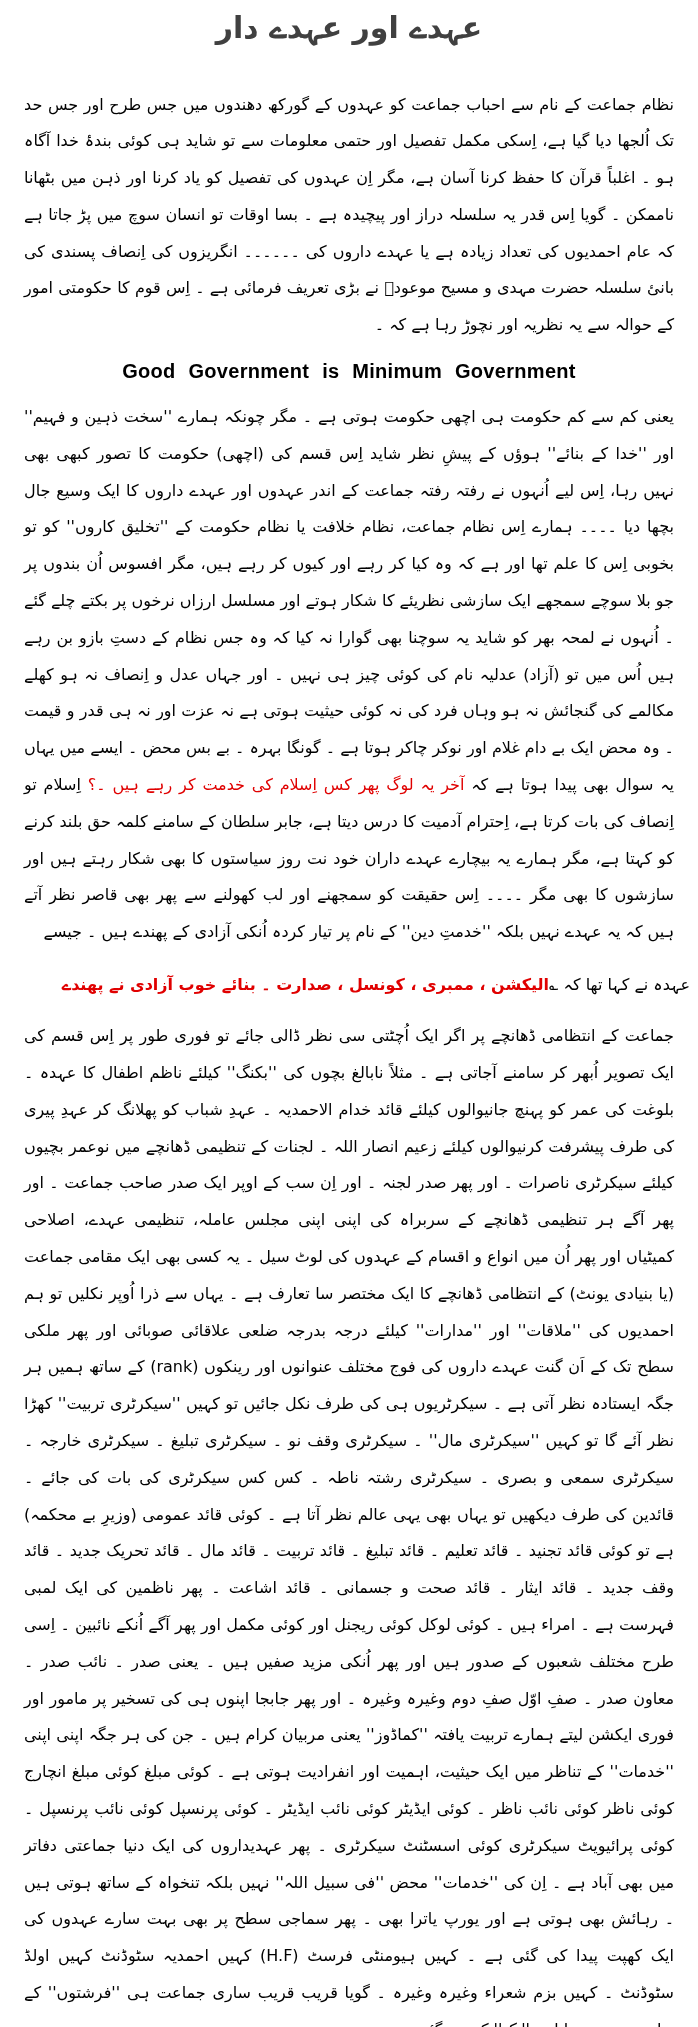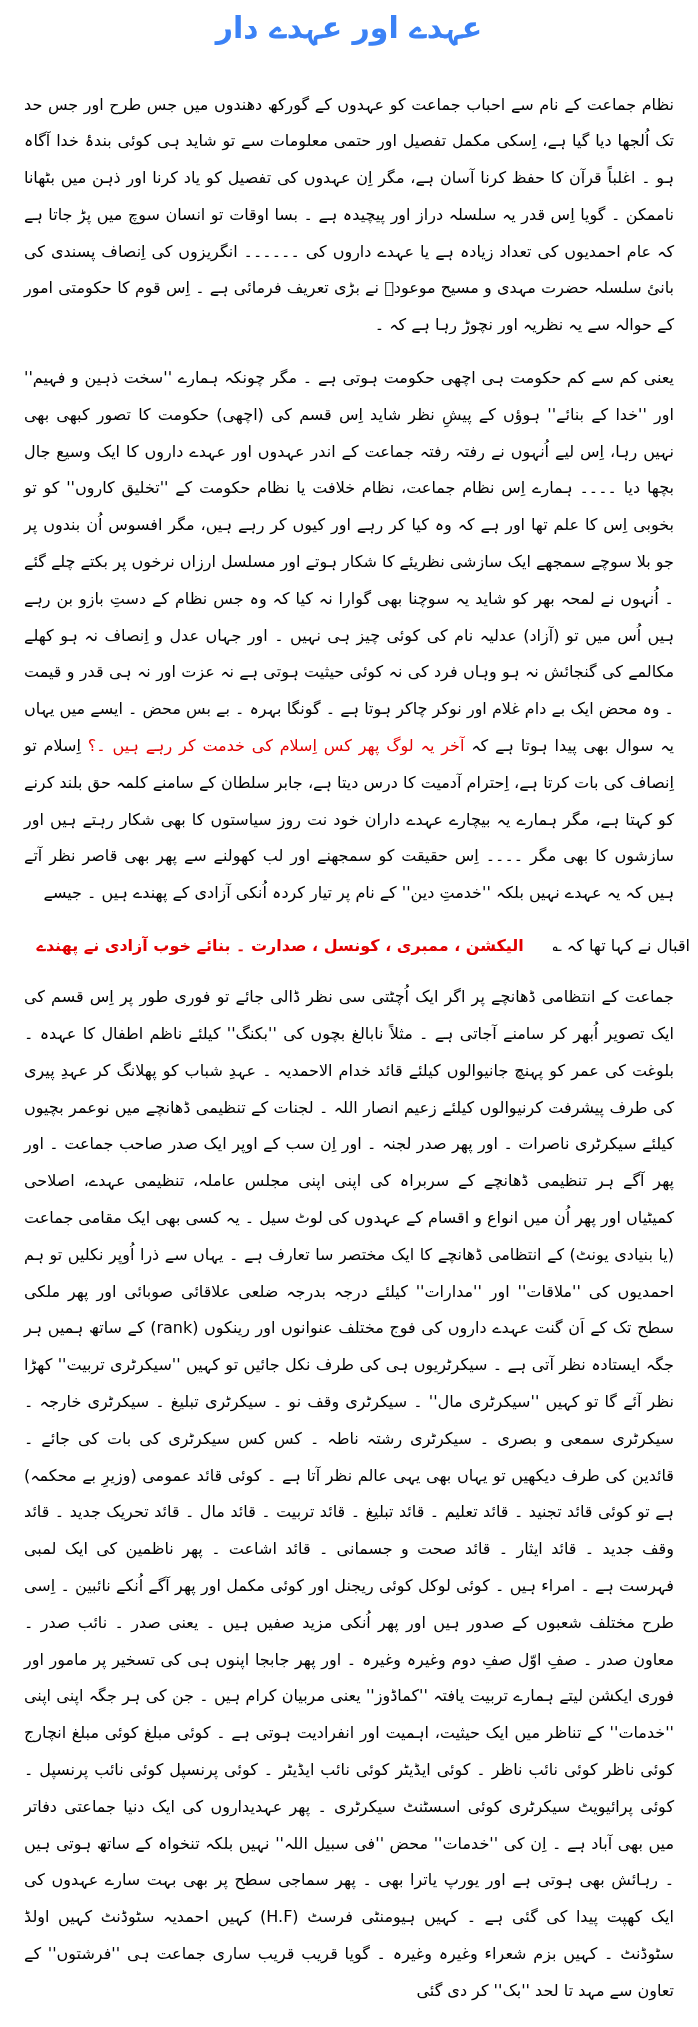--- a/index.html
+++ b/index.html
@@ -12,21 +12,21 @@
     min-height: 2027px;
     box-sizing: border-box;
     margin: 0 auto;
     padding: 6px 8px 24px 8px;
     background: #ffffff;
     color: #000000;
     direction: rtl;
     font-family: "DejaVu Sans", sans-serif;
   }
   .title {
-    color: #3b82f6;
+    color: #404040;
     text-align: center;
     font-size: 30px;
     font-weight: bold;
     line-height: 1.35;
     margin: 2px 0 38px 0;
   }
   .para {
     font-size: 16px;
     line-height: 2.3;
     text-align: justify;
@@ -46,47 +46,47 @@
   .verse-row {
     display: flex;
     align-items: baseline;
     font-size: 16px;
     line-height: 2.2;
     margin: 4px 0 8px 0;
   }
   .verse-row .verse-intro { white-space: nowrap; }
   .verse-row .verse-text {
     flex: 1;
-    text-align: center;
     font-weight: bold;
   }
   .center-line {
     text-align: center;
     font-size: 16px;
     line-height: 2.3;
     margin: 0;
   }
   .center-line .red { font-weight: bold; }
 </style>
 </head>
 <body>
 
 <div class="doc">
 
   <h1 class="title">عہدے اور عہدے دار</h1>
 
   <p class="para">نظام جماعت کے نام سے احباب جماعت کو عہدوں کے گورکھ دھندوں میں جس طرح اور جس حد تک اُلجھا دیا گیا ہے، اِسکی مکمل تفصیل اور حتمی معلومات سے تو شاید ہی کوئی بندۂ خدا آگاہ ہو ۔ اغلباً قرآن کا حفظ کرنا آسان ہے، مگر اِن عہدوں کی تفصیل کو یاد کرنا اور ذہن میں بٹھانا ناممکن ۔ گویا اِس قدر یہ سلسلہ دراز اور پیچیدہ ہے ۔ بسا اوقات تو انسان سوچ میں پڑ جاتا ہے کہ عام احمدیوں کی تعداد زیادہ ہے یا عہدے داروں کی ۔۔۔۔۔۔ انگریزوں کی اِنصاف پسندی کی بانئ سلسلہ حضرت مہدی و مسیح موعودؑ نے بڑی تعریف فرمائی ہے ۔ اِس قوم کا حکومتی امور کے حوالہ سے یہ نظریہ اور نچوڑ رہا ہے کہ ۔</p>
 
+  <h2 class="eng-heading">Good Government is Minimum Government</h2>
 
   <p class="para">
     <span>یعنی کم سے کم حکومت ہی اچھی حکومت ہوتی ہے ۔ مگر چونکہ ہمارے ''سخت ذہین و فہیم'' اور ''خدا کے بنائے'' ہوؤں کے پیشِ نظر شاید اِس قسم کی (اچھی) حکومت کا تصور کبھی بھی نہیں رہا، اِس لیے اُنہوں نے رفتہ رفتہ جماعت کے اندر عہدوں اور عہدے داروں کا ایک وسیع جال بچھا دیا ۔۔۔۔ ہمارے اِس نظام جماعت، نظام خلافت یا نظام حکومت کے ''تخلیق کاروں'' کو تو بخوبی اِس کا علم تھا اور ہے کہ وہ کیا کر رہے اور کیوں کر رہے ہیں، مگر افسوس اُن بندوں پر جو بلا سوچے سمجھے ایک سازشی نظریئے کا شکار ہوتے اور مسلسل ارزاں نرخوں پر بکتے چلے گئے ۔ اُنہوں نے لمحہ بھر کو شاید یہ سوچنا بھی گوارا نہ کیا کہ وہ جس نظام کے دستِ بازو بن رہے ہیں اُس میں تو (آزاد) عدلیہ نام کی کوئی چیز ہی نہیں ۔ اور جہاں عدل و اِنصاف نہ ہو کھلے مکالمے کی گنجائش نہ ہو وہاں فرد کی نہ کوئی حیثیت ہوتی ہے نہ عزت اور نہ ہی قدر و قیمت ۔ وہ محض ایک بے دام غلام اور نوکر چاکر ہوتا ہے ۔ گونگا بہرہ ۔ بے بس محض ۔ ایسے میں یہاں یہ سوال بھی پیدا ہوتا ہے کہ </span><span class="red">آخر یہ لوگ پھر کس اِسلام کی خدمت کر رہے ہیں ۔؟</span><span> اِسلام تو اِنصاف کی بات کرتا ہے، اِحترام آدمیت کا درس دیتا ہے، جابر سلطان کے سامنے کلمہ حق بلند کرنے کو کہتا ہے، مگر ہمارے یہ بیچارے عہدے داران خود نت روز سیاستوں کا بھی شکار رہتے ہیں اور سازشوں کا بھی مگر ۔۔۔۔ اِس حقیقت کو سمجھنے اور لب کھولنے سے پھر بھی قاصر نظر آتے ہیں کہ یہ عہدے نہیں بلکہ ''خدمتِ دین'' کے نام پر تیار کردہ اُنکی آزادی کے پھندے ہیں ۔ جیسے</span>
   </p>
 
   <div class="verse-row">
-    <span class="verse-intro">اقبال نے کہا تھا کہ ؎</span>
+    <span class="verse-intro">عہدہ نے کہا تھا کہ ؎</span>
     <span class="verse-text red">الیکشن ، ممبری ، کونسل ، صدارت ۔ بنائے خوب آزادی نے پھندے</span>
   </div>
 
   <p class="para">
     <span>جماعت کے انتظامی ڈھانچے پر اگر ایک اُچٹتی سی نظر ڈالی جائے تو فوری طور پر اِس قسم کی ایک تصویر اُبھر کر سامنے آجاتی ہے ۔ مثلاً نابالغ بچوں کی ''بکنگ'' کیلئے ناظم اطفال کا عہدہ ۔ بلوغت کی عمر کو پہنچ جانیوالوں کیلئے قائد خدام الاحمدیہ ۔ عہدِ شباب کو پھلانگ کر عہدِ پیری کی طرف پیشرفت کرنیوالوں کیلئے زعیم انصار اللہ ۔ لجنات کے تنظیمی ڈھانچے میں نوعمر بچیوں کیلئے سیکرٹری ناصرات ۔ اور پھر صدر لجنہ ۔ اور اِن سب کے اوپر ایک صدر صاحب جماعت ۔ اور پھر آگے ہر تنظیمی ڈھانچے کے سربراہ کی اپنی اپنی مجلس عاملہ، تنظیمی عہدے، اصلاحی کمیٹیاں اور پھر اُن میں انواع و اقسام کے عہدوں کی لوٹ سیل ۔ یہ کسی بھی ایک مقامی جماعت (یا بنیادی یونٹ) کے انتظامی ڈھانچے کا ایک مختصر سا تعارف ہے ۔ یہاں سے ذرا اُوپر نکلیں تو ہم احمدیوں کی ''ملاقات'' اور ''مدارات'' کیلئے درجہ بدرجہ ضلعی علاقائی صوبائی اور پھر ملکی سطح تک کے اَن گنت عہدے داروں کی فوج مختلف عنوانوں اور رینکوں (rank) کے ساتھ ہمیں ہر جگہ ایستادہ نظر آتی ہے ۔ سیکرٹریوں ہی کی طرف نکل جائیں تو کہیں ''سیکرٹری تربیت'' کھڑا نظر آئے گا تو کہیں ''سیکرٹری مال'' ۔ سیکرٹری وقف نو ۔ سیکرٹری تبلیغ ۔ سیکرٹری خارجہ ۔ سیکرٹری سمعی و بصری ۔ سیکرٹری رشتہ ناطہ ۔ کس کس سیکرٹری کی بات کی جائے ۔ قائدین کی طرف دیکھیں تو یہاں بھی یہی عالم نظر آتا ہے ۔ کوئی قائد عمومی (وزیرِ بے محکمہ) ہے تو کوئی قائد تجنید ۔ قائد تعلیم ۔ قائد تبلیغ ۔ قائد تربیت ۔ قائد مال ۔ قائد تحریک جدید ۔ قائد وقف جدید ۔ قائد ایثار ۔ قائد صحت و جسمانی ۔ قائد اشاعت ۔ پھر ناظمین کی ایک لمبی فہرست ہے ۔ امراء ہیں ۔ کوئی لوکل کوئی ریجنل اور کوئی مکمل اور پھر آگے اُنکے نائبین ۔ اِسی طرح مختلف شعبوں کے صدور ہیں اور پھر اُنکی مزید صفیں ہیں ۔ یعنی صدر ۔ نائب صدر ۔ معاون صدر ۔ صفِ اوّل صفِ دوم وغیرہ وغیرہ ۔ اور پھر جابجا اپنوں ہی کی تسخیر پر مامور اور فوری ایکشن لیتے ہمارے تربیت یافتہ ''کماڈوز'' یعنی مربیان کرام ہیں ۔ جن کی ہر جگہ اپنی اپنی ''خدمات'' کے تناظر میں ایک حیثیت، اہمیت اور انفرادیت ہوتی ہے ۔ کوئی مبلغ کوئی مبلغ انچارج کوئی ناظر کوئی نائب ناظر ۔ کوئی ایڈیٹر کوئی نائب ایڈیٹر ۔ کوئی پرنسپل کوئی نائب پرنسپل ۔ کوئی پرائیویٹ سیکرٹری کوئی اسسٹنٹ سیکرٹری ۔ پھر عہدیداروں کی ایک دنیا جماعتی دفاتر میں بھی آباد ہے ۔ اِن کی ''خدمات'' محض ''فی سبیل اللہ'' نہیں بلکہ تنخواہ کے ساتھ ہوتی ہیں ۔ رہائش بھی ہوتی ہے اور یورپ یاترا بھی ۔ پھر سماجی سطح پر بھی بہت سارے عہدوں کی ایک کھپت پیدا کی گئی ہے ۔ کہیں ہیومنٹی فرسٹ (H.F) کہیں احمدیہ سٹوڈنٹ کہیں اولڈ سٹوڈنٹ ۔ کہیں بزم شعراء وغیرہ وغیرہ ۔ گویا قریب قریب ساری جماعت ہی ''فرشتوں'' کے تعاون سے مہد تا لحد ''بک'' کر دی گئی</span>
   </p>
 
   <p class="center-line">
     <span>ہے ۔ </span><span class="red">اور جو جہاں بیٹھا ہے وہ کرتا فہم میں اُسے ہی ارض و سما سمجھے بیٹھا ہے ۔</span><span> بقول بانئ سلسلہ احمدیہؑ</span>
   </p>

